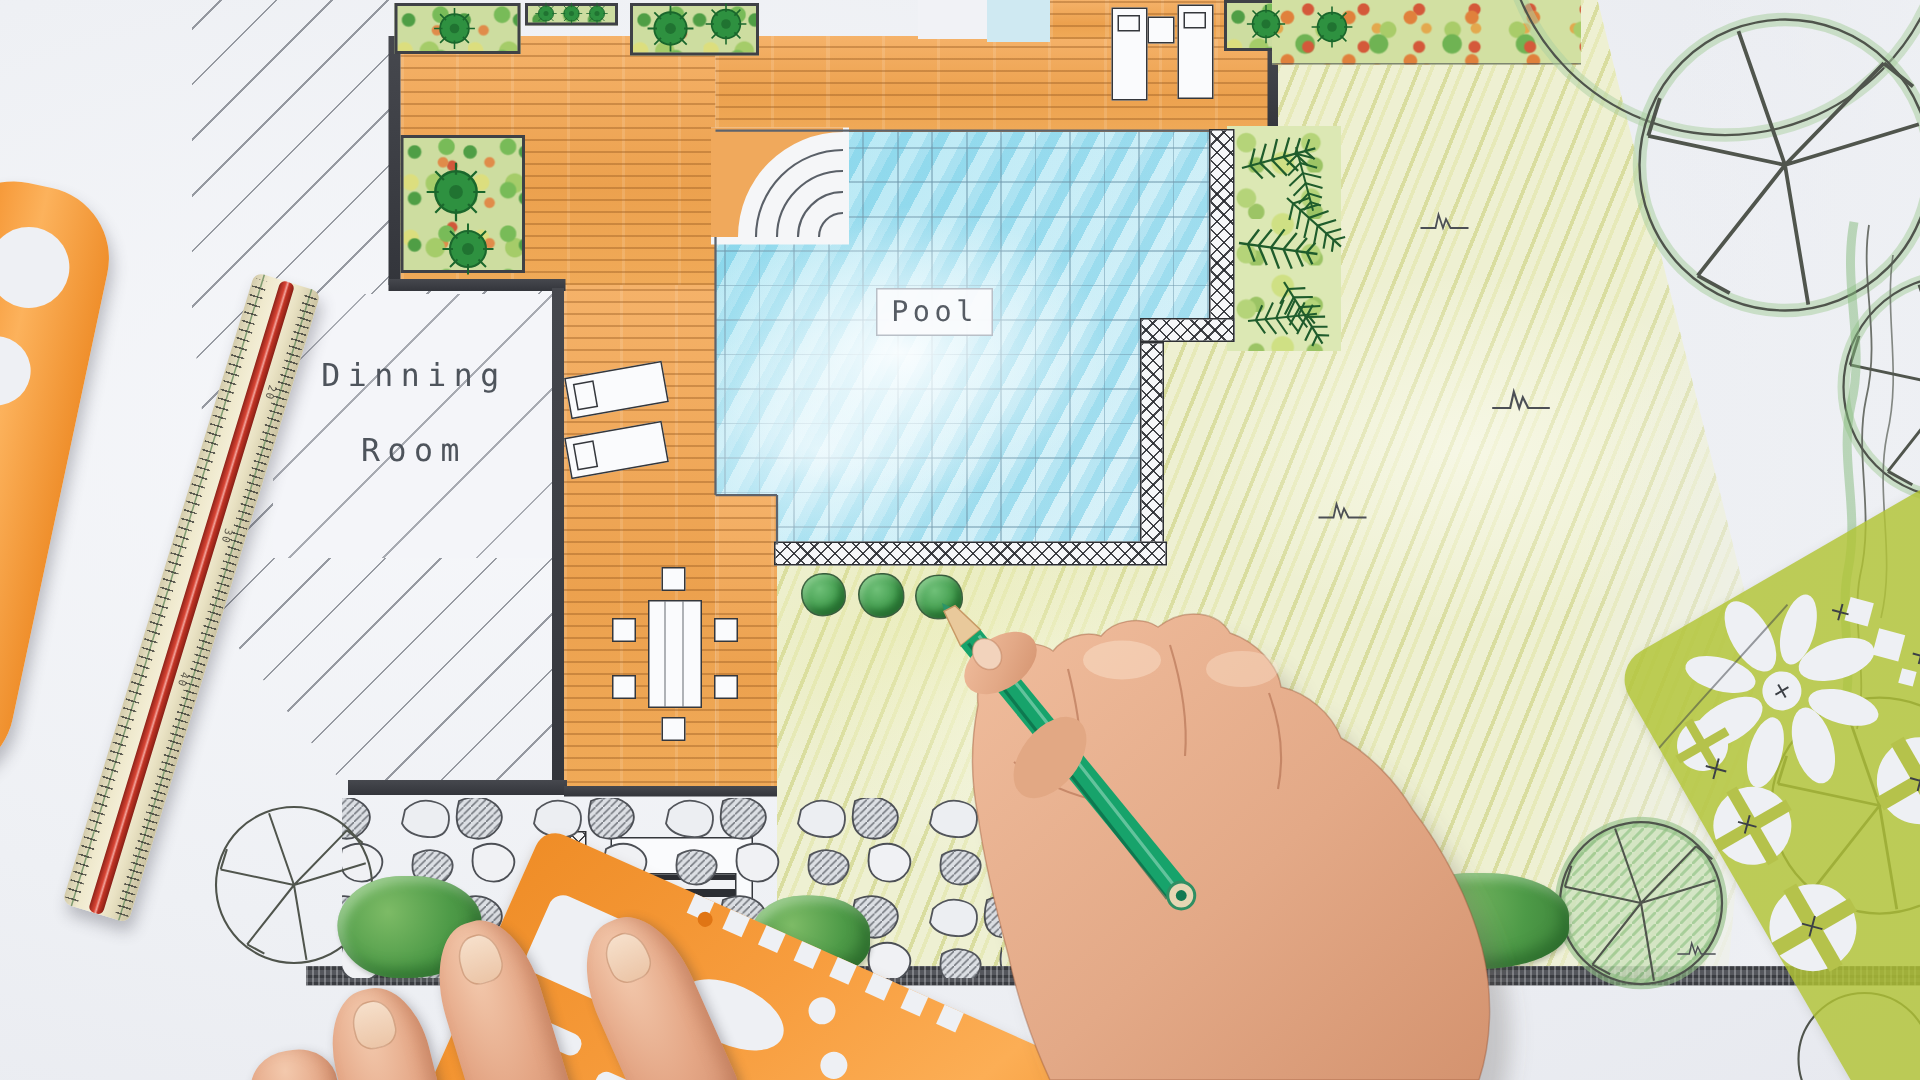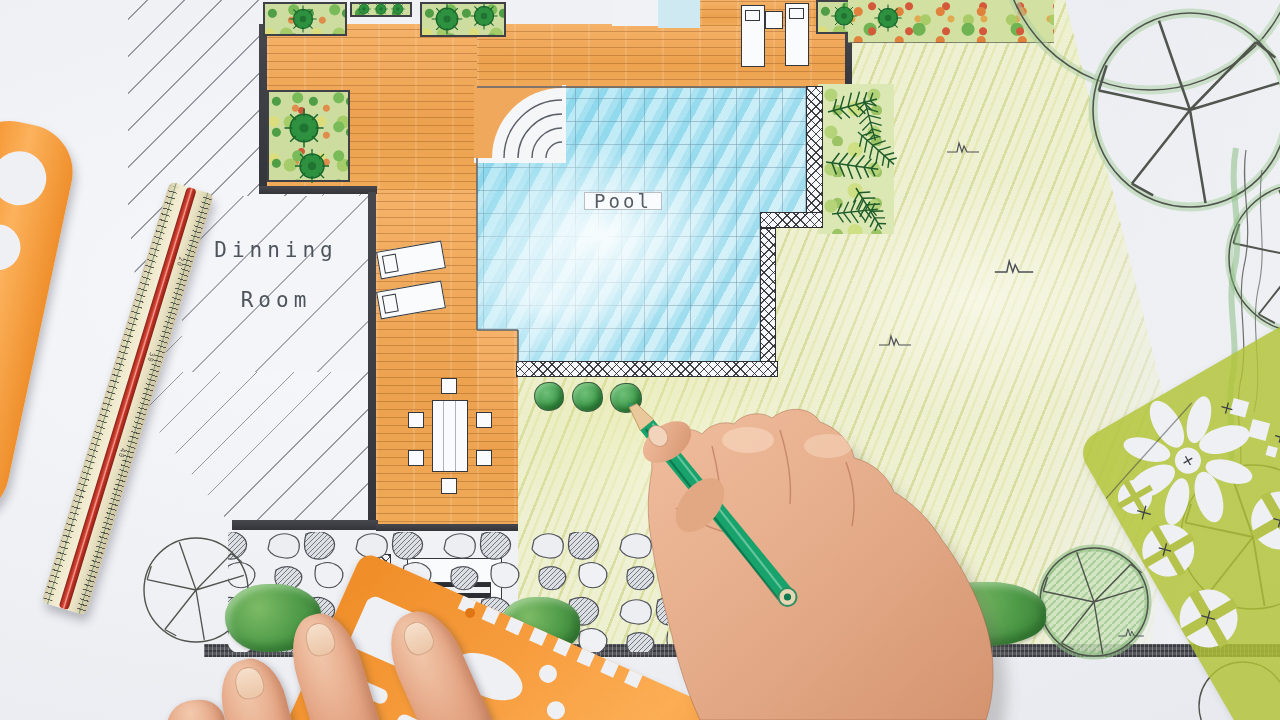--- a/index.html
+++ b/index.html
@@ -115,21 +115,21 @@
   <div class="abs mottle" style="left:816px;top:0;width:60px;height:34px;"></div>
   <div class="abs mottle" style="left:267px;top:90px;width:83px;height:92px;"></div>
   <div class="abs mottleHot" style="left:848px;top:0;width:206px;height:42px;border-bottom:1.5px solid rgba(70,75,80,.6);"></div>
   <div class="abs mottleSoft" style="left:818px;top:84px;width:76px;height:150px;"></div>
 
   <div class="full water" style="clip-path:polygon(477px 88px,806px 88px,806px 214px,760px 214px,760px 363px,518px 363px,518px 330px,477px 330px);"></div>
   <div class="abs xhatch" style="left:806px;top:86px;width:17px;height:142px;"></div>
   <div class="abs xhatch" style="left:760px;top:212px;width:63px;height:16px;"></div>
   <div class="abs xhatch" style="left:760px;top:228px;width:16px;height:135px;"></div>
   <div class="abs xhatch" style="left:516px;top:361px;width:262px;height:16px;"></div>
-  <div class="abs" style="left:584px;top:192px;width:78px;height:18px;background:rgba(250,251,253,.95);border:1px solid #b9bfc7;box-sizing:border-box;display:flex;align-items:center;justify-content:center;">
+  <div class="abs" style="left:584px;top:192px;width:78px;height:32px;background:rgba(250,251,253,.95);border:1px solid #b9bfc7;box-sizing:border-box;display:flex;align-items:center;justify-content:center;">
     <span class="arch-label" style="font-size:19px;letter-spacing:3px;color:#565c64;">Pool</span>
   </div>
 
   <div class="abs whitebox" style="left:407px;top:558px;width:95px;height:78px;"></div>
   <div class="abs stripes" style="left:419px;top:582px;width:72px;height:50px;"></div>
   <div class="abs xhatch" style="left:372px;top:554px;width:19px;height:70px;"></div>
   <div class="abs boundary" style="left:204px;top:644px;width:1078px;height:13px;"></div>
 
   <svg class="full" xmlns="http://www.w3.org/2000/svg">
     <defs>

